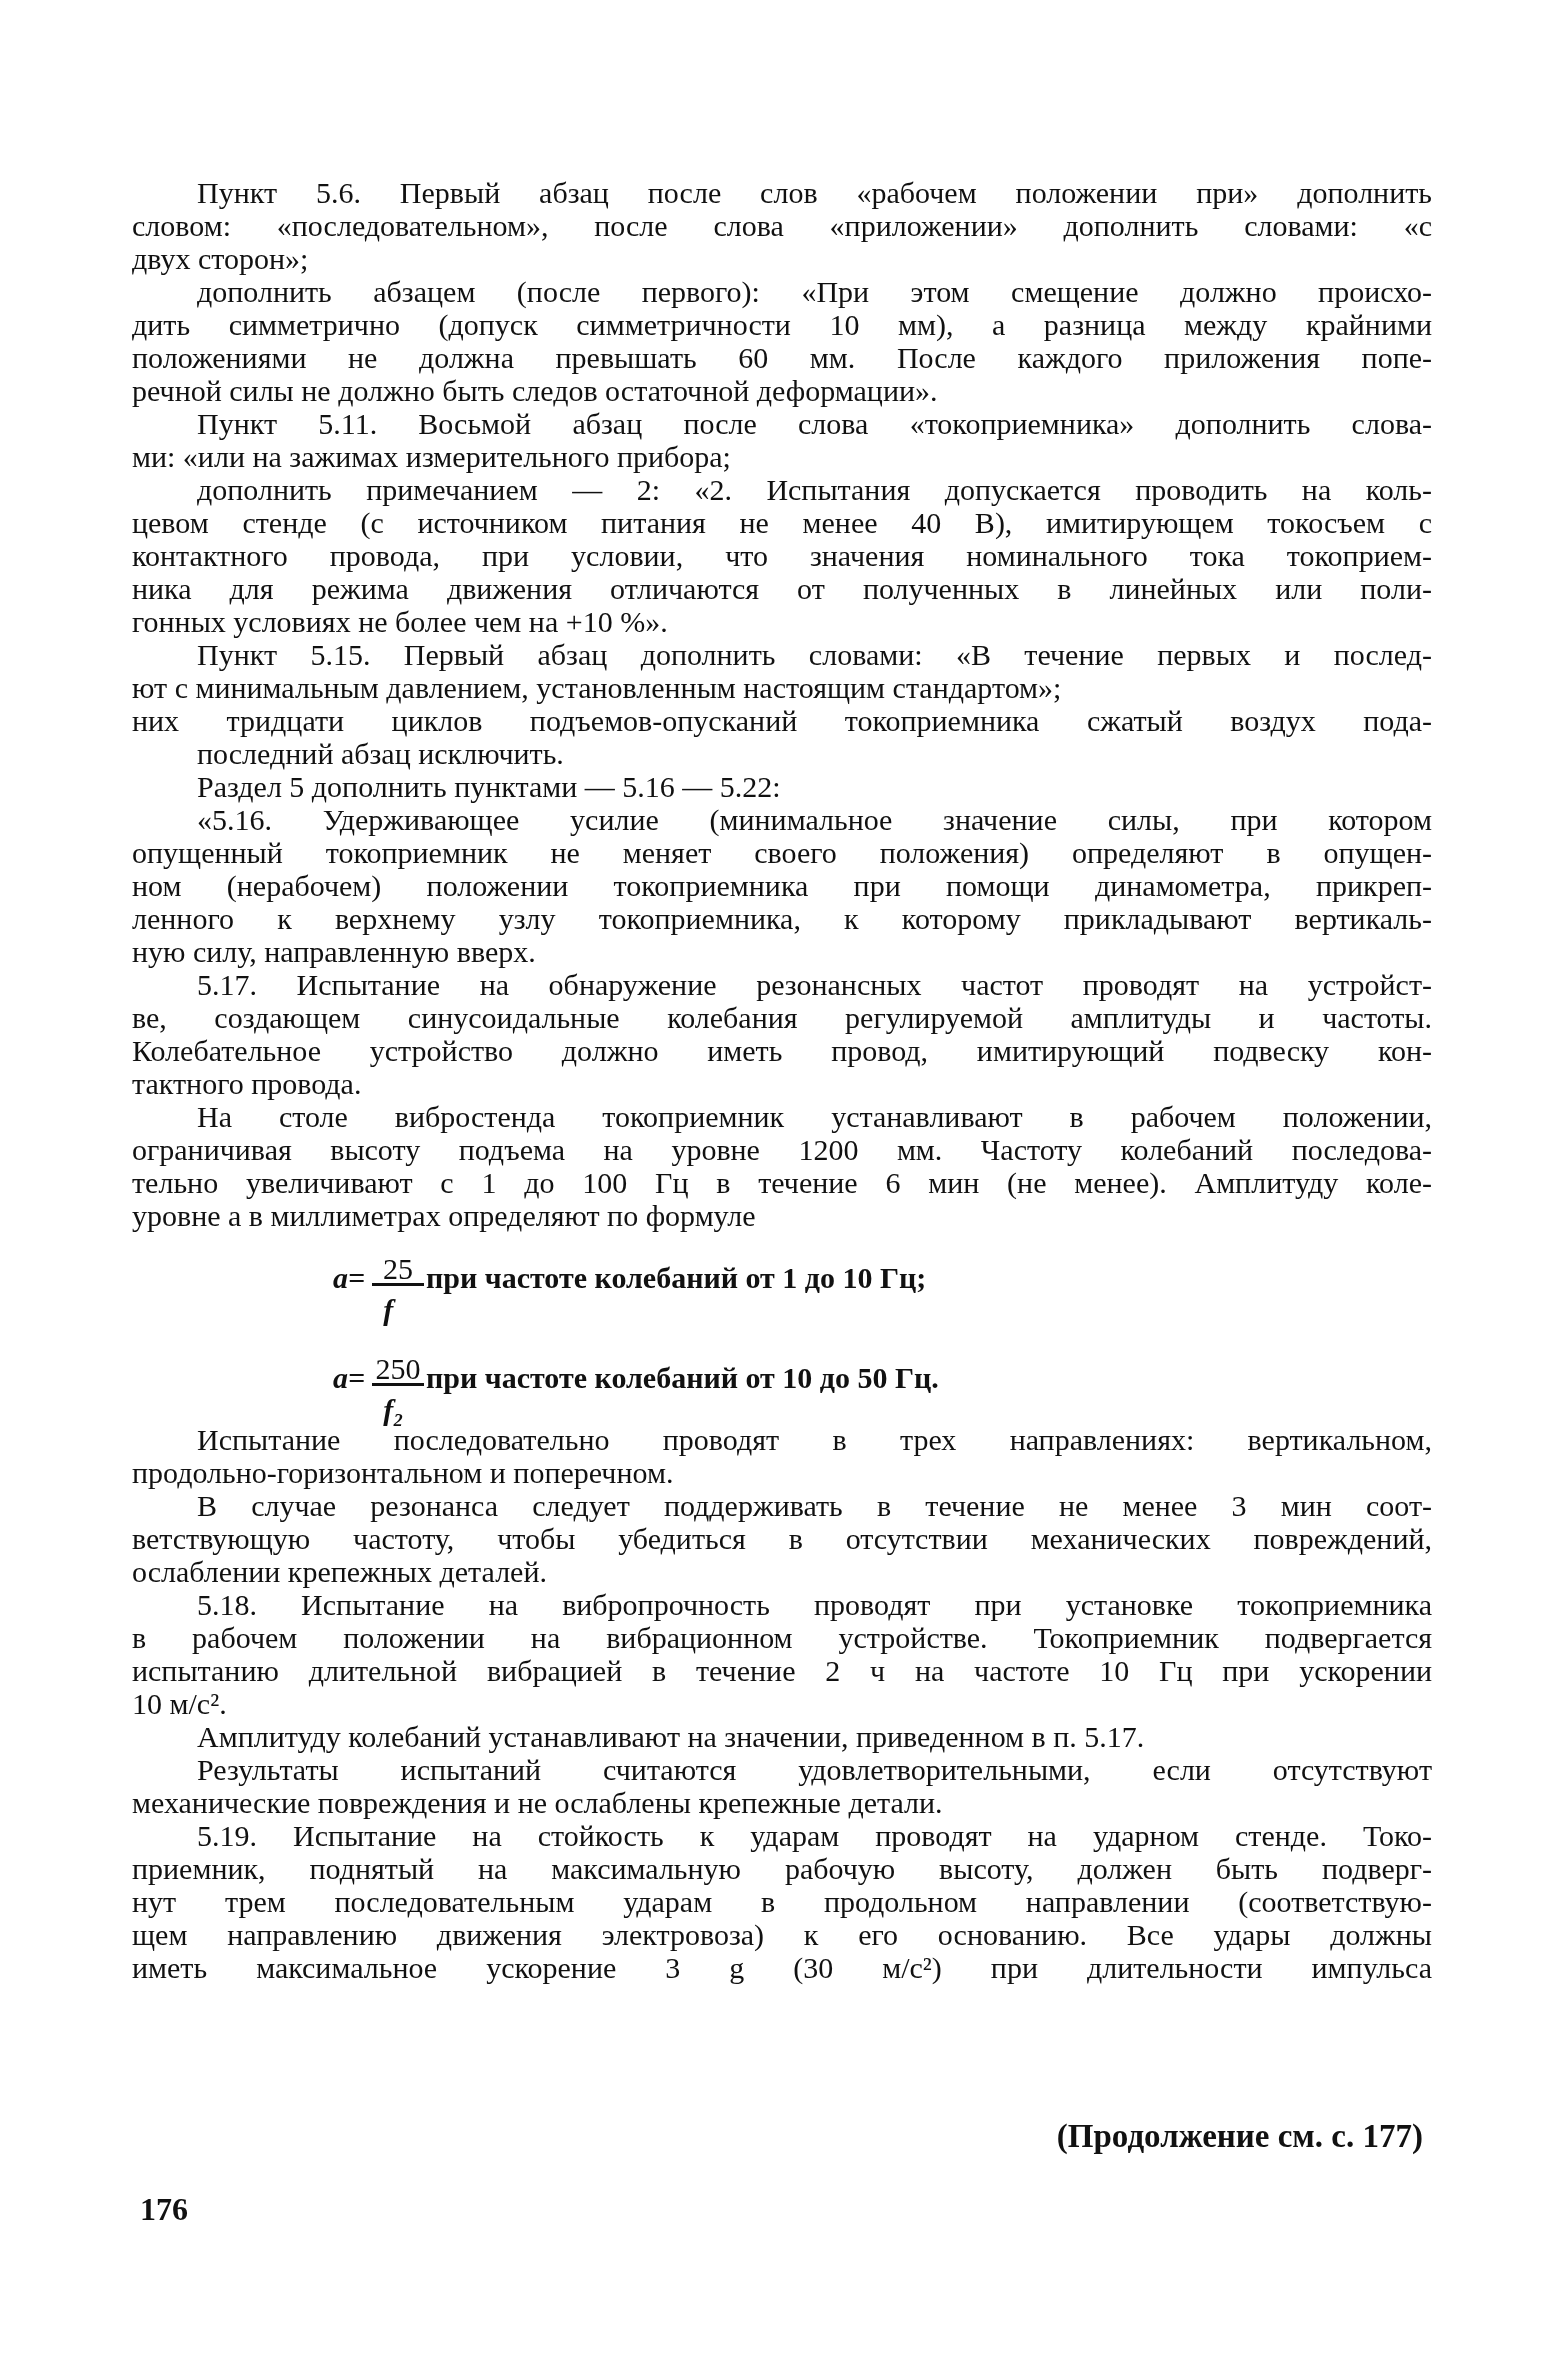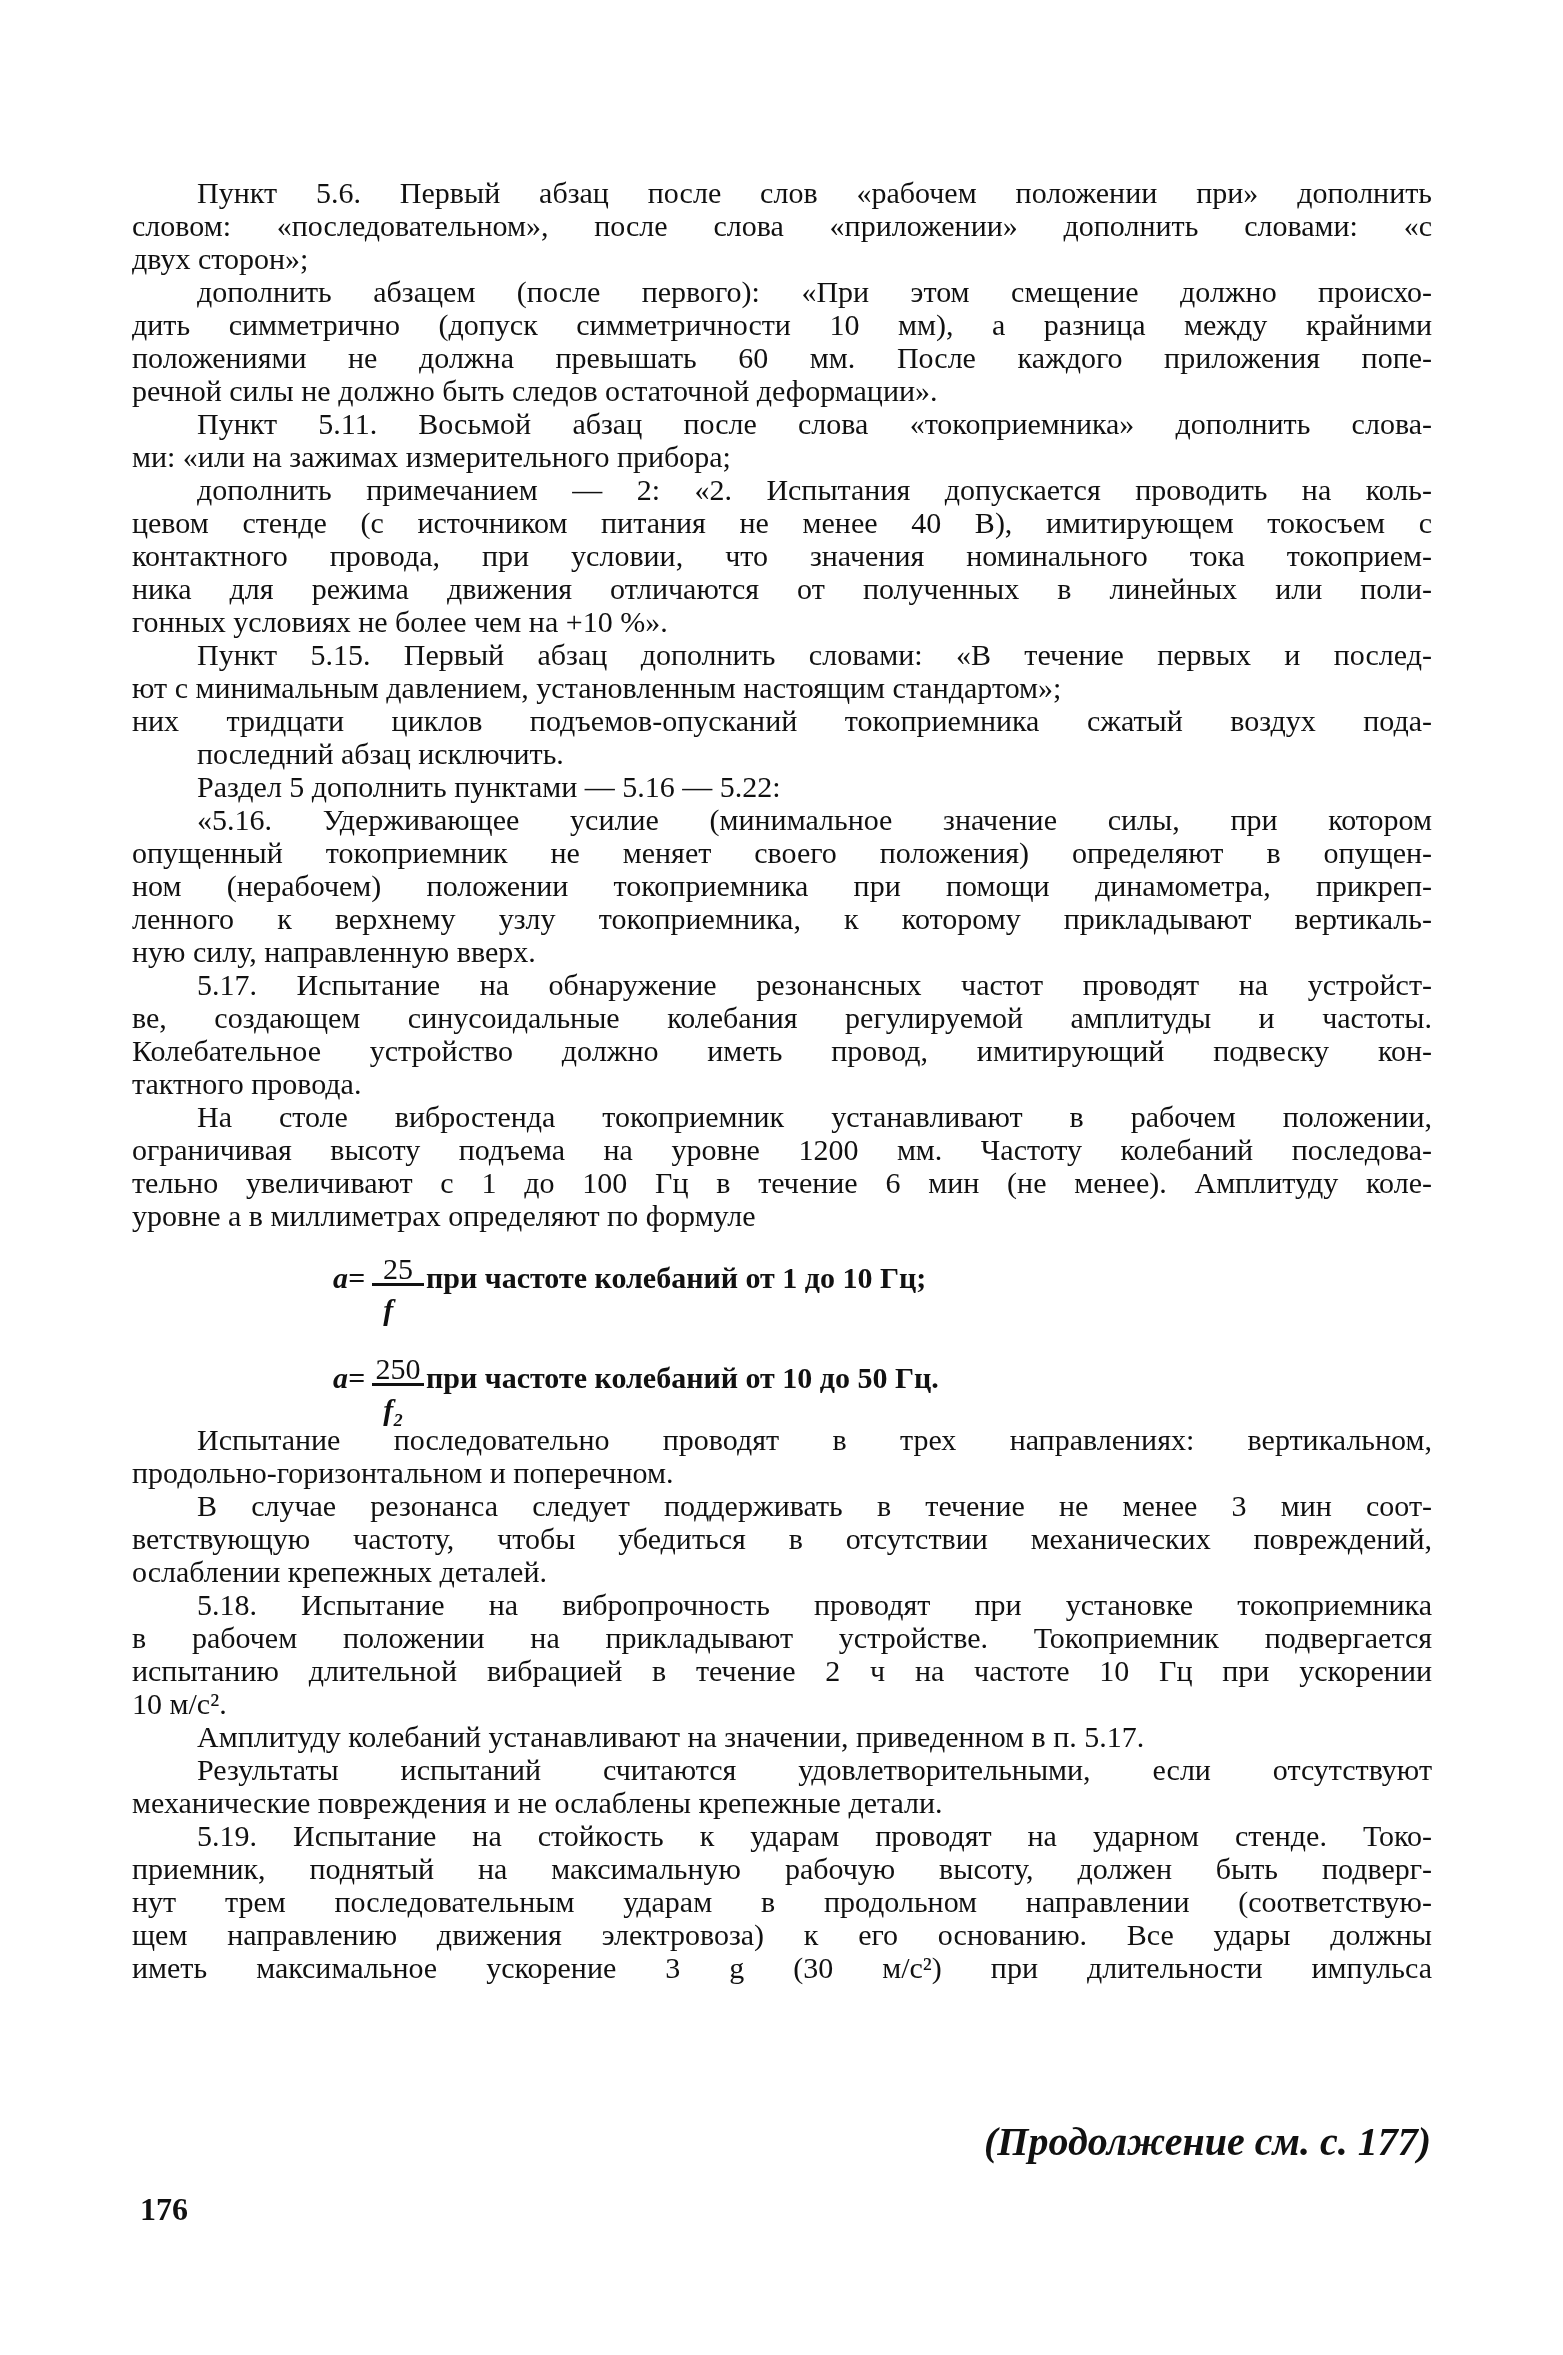--- a/index.html
+++ b/index.html
@@ -16,22 +16,22 @@
   .line.last { text-align-last: left; }
   .formula-block { position: absolute; left: 333px; font-size: 30px; font-weight: bold; }
   .formula { position: absolute; white-space: nowrap; }
   .frac { position: absolute; left: 39px; display: inline-block; text-align: center; }
   .frac .num { position: absolute; left: 0; top: -37px; width: 52px; text-align: center; font-weight: normal; }
   .frac .bar { position: absolute; left: 0; top: -5.6px; width: 52px; height: 2.8px; background: #111; }
   .frac .den { position: absolute; left: 11.2px; top: 3.7px; font-style: italic; }
   .var { font-style: italic; }
   .formula .rest { position: absolute; left: 93px; top: -28px; }
   .formula .lhs { position: absolute; left: 0; top: -28px; }
-  .continue-note { position: absolute; right: 132px; top: 2118px; font-size: 40px;
-                   font-style: italic; font-weight: bold; white-space: nowrap; }
+  .continue-note { position: absolute; right: 140px; top: 2118px; font-size: 33px;
+                   font-weight: bold; white-space: nowrap; }
   .page-number { position: absolute; left: 140px; top: 2191px; font-size: 32px; font-weight: bold; }
 </style>
 </head>
 <body>
 
 <div class="page">
 
 
   <div class="body-block" id="part1" style="top:176px;">
       <span class="line indent">Пункт 5.6. Первый абзац после слов «рабочем положении при» дополнить</span>
@@ -89,21 +89,21 @@
     </div>
   </div>
 
   <div class="body-block" id="part2" style="top:1423px;">
       <span class="line indent">Испытание последовательно проводят в трех направлениях: вертикальном,</span>
       <span class="line last">продольно-горизонтальном и поперечном.</span>
       <span class="line indent">В случае резонанса следует поддерживать в течение не менее 3 мин соот-</span>
       <span class="line">ветствующую частоту, чтобы убедиться в отсутствии механических повреждений,</span>
       <span class="line last">ослаблении крепежных деталей.</span>
       <span class="line indent">5.18. Испытание на вибропрочность проводят при установке токоприемника</span>
-      <span class="line">в рабочем положении на прикладывают устройстве. Токоприемник подвергается</span>
+      <span class="line">в рабочем положении на вибрационном устройстве. Токоприемник подвергается</span>
       <span class="line">испытанию длительной вибрацией в течение 2 ч на частоте 10 Гц при ускорении</span>
       <span class="line last">10 м/с².</span>
       <span class="line indent last">Амплитуду колебаний устанавливают на значении, приведенном в п. 5.17.</span>
       <span class="line indent">Результаты испытаний считаются удовлетворительными, если отсутствуют</span>
       <span class="line last">механические повреждения и не ослаблены крепежные детали.</span>
       <span class="line indent">5.19. Испытание на стойкость к ударам проводят на ударном стенде. Токо-</span>
       <span class="line">приемник, поднятый на максимальную рабочую высоту, должен быть подверг-</span>
       <span class="line">нут трем последовательным ударам в продольном направлении (соответствую-</span>
       <span class="line">щем направлению движения электровоза) к его основанию. Все удары должны</span>
       <span class="line">иметь максимальное ускорение 3 g (30 м/с²) при длительности импульса</span>

